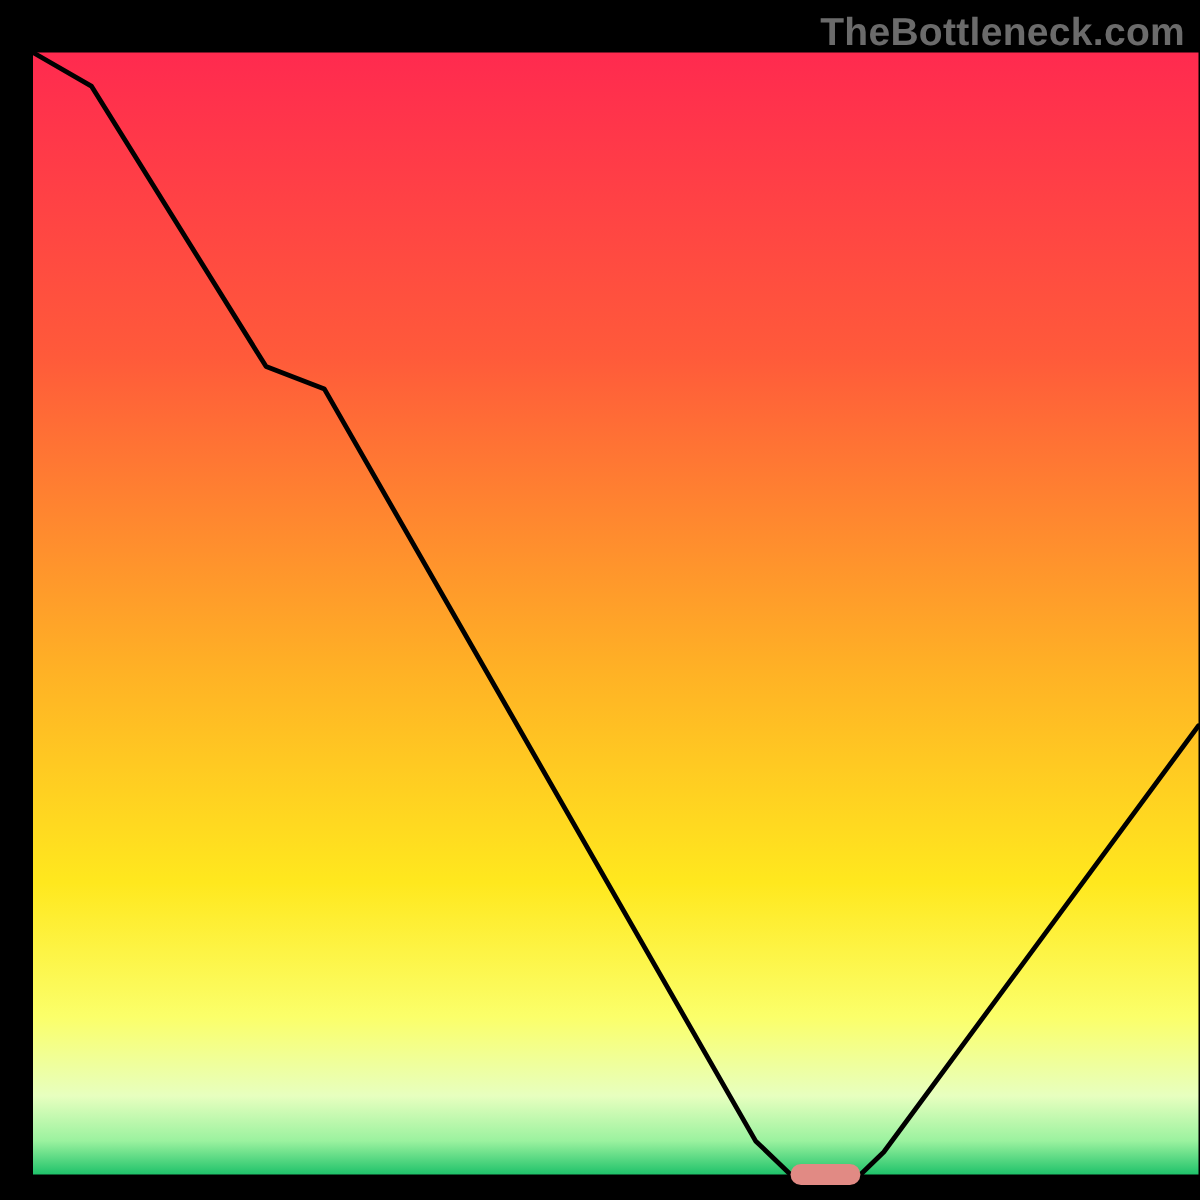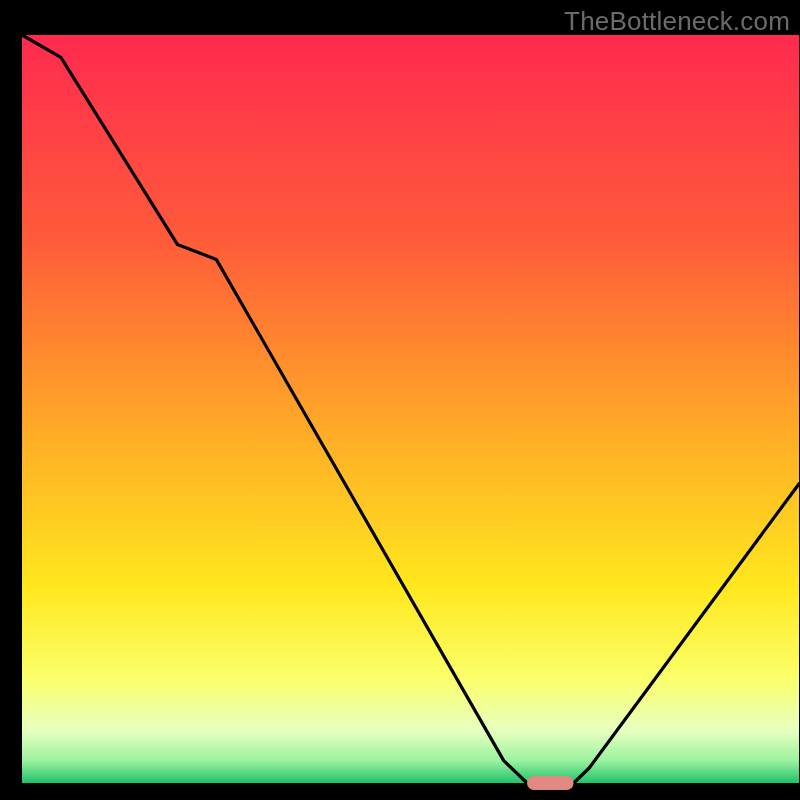--- a/index.html
+++ b/index.html
@@ -15,21 +15,21 @@
     position: relative;
     width: 800px;
     height: 800px;
   }
   .watermark {
     position: absolute;
     top: 6px;
     right: 10px;
     color: #6b6b6b;
     font-size: 26px;
-    font-weight: 400;
+    font-weight: 700;
     z-index: 5;
     letter-spacing: 0.2px;
   }
   svg {
     position: absolute;
     top: 0;
     left: 0;
   }
 </style>
 </head>

